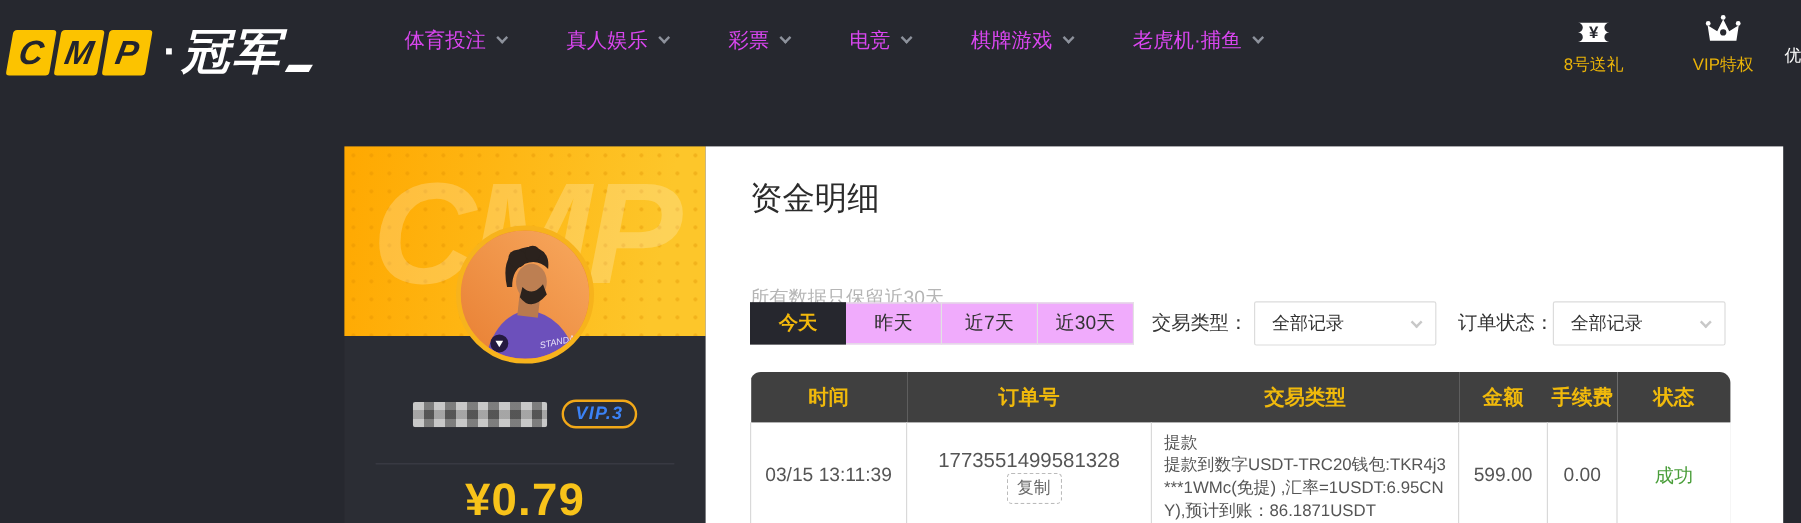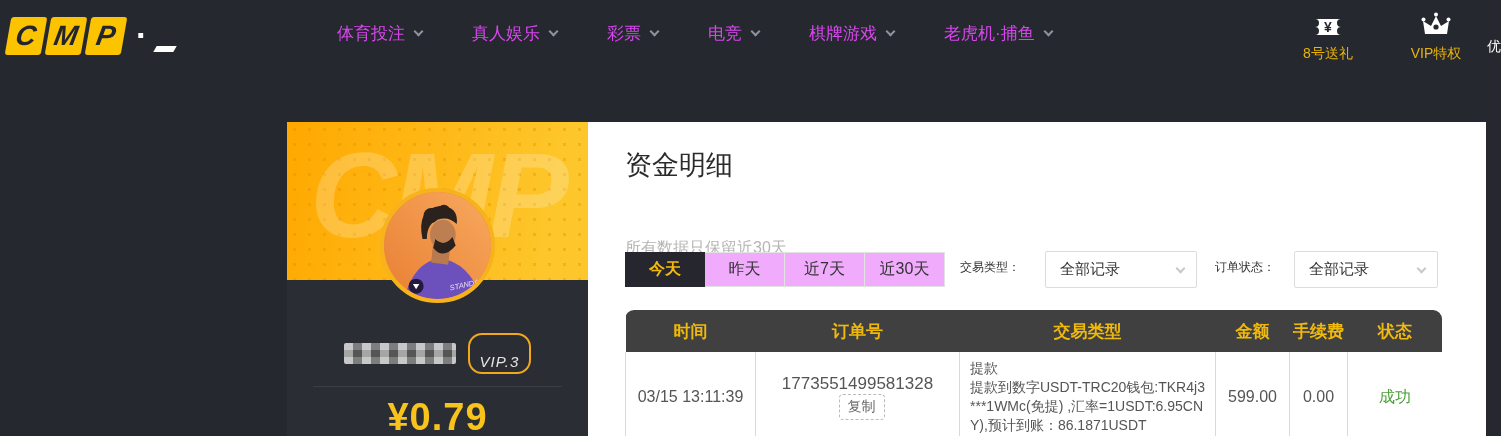--- a/index.html
+++ b/index.html
@@ -39,38 +39,38 @@
             font-size:120px; font-weight:900; font-style:italic; color:rgba(255,255,255,0.22); letter-spacing:-4px; }
   .avatar { position:absolute; left:93px; top:66px; width:115px; height:115px; border-radius:50%;
             border:4px solid #f7b31c; overflow:hidden; background:#ef8c3e; }
   .avatar svg { display:block; width:100%; height:100%; }
   .uid-row { position:absolute; left:0; top:211px; width:301px; display:flex; align-items:center; justify-content:center; gap:12px; }
   .uid-mosaic { width:112px; height:21px; background-color:#8d8d8d;
       background-image:
         repeating-linear-gradient(90deg, rgba(255,255,255,.38) 0 9px, rgba(20,20,20,.28) 9px 18px),
         repeating-linear-gradient(0deg, rgba(255,255,255,.22) 0 7px, rgba(40,40,40,.30) 7px 14px);
       border-radius:2px; }
-  .vip-badge { border:2px solid #f2a818; color:#e5e5e5; border-radius:14px; padding:18px 10px 2px 10px;
-      font-size:15px; font-weight:400; font-style:italic; letter-spacing:1px; }
+  .vip-badge { border:2px solid #f2a818; color:#3b82f6; border-radius:14px; padding:1px 10px 2px 10px;
+      font-size:15px; font-weight:700; font-style:italic; letter-spacing:1px; }
   .side-divider { position:absolute; left:26px; top:264px; width:249px; height:1px; background:#3c3e46; }
   .balance { position:absolute; left:0; top:274px; width:301px; text-align:center;
       color:#f8c31a; font-size:38px; font-weight:600; letter-spacing:1px; }
 
   
   .main { position:absolute; left:588px; top:122px; width:898px; height:314px; background:#fff; }
   .main-title { position:absolute; left:37px; top:25px; font-size:27px; color:#2b2b2b; font-weight:500; }
   .main-sub { position:absolute; left:37px; top:80px; font-size:16px; color:#b5b5b5;margin-top:36px; }
 
   .filters { position:absolute; left:0; top:129px; width:898px; height:38px; }
   .tabs { position:absolute; left:37px; top:1px; display:flex; }
   .tab { width:80px; height:35px; display:flex; align-items:center; justify-content:center;
          background:#f0abfc; border:1px solid #e2e2e2; border-left:none; font-size:16px; color:#333; cursor:pointer; }
   .tab:first-child { border-left:1px solid #e2e2e2; }
   .tab.active { background:#26272e; border-color:#26272e; color:#f3b90c; font-weight:700; }
-  .flabel { position:absolute; top:8px; font-size:12px; color:#333; }
+  .flabel { position:absolute; top:8px; font-size:16px; color:#333; }
   .fselect { position:absolute; top:0; height:37px; border:1px solid #dcdcdc; background:#fff; border-radius:2px;
              display:flex; align-items:center; padding:12px 14px; font-size:15px; color:#333; cursor:pointer; }
   .fselect .schev { position:absolute; right:12px; width:7px; height:7px; border-right:2px solid #c8c8c8;
              border-bottom:2px solid #c8c8c8; transform:rotate(45deg); margin-top:-3px; }
   .flabel-1 { left:372px; } .fsel-1 { left:457px; width:152px; }
   .flabel-2 { left:627px; } .fsel-2 { left:706px; width:144px; }
 
   .tablewrap { position:absolute; left:37px; top:188px; width:817px; border-radius:9px 9px 0 0; overflow:hidden; }
   table { border-collapse:collapse; table-layout:fixed; width:817px; background:#fff; }
   col.c1{width:130px;} col.c2{width:204px;} col.c3{width:256px;} col.c4{width:74px;} col.c5{width:58px;} col.c6{width:95px;}
@@ -92,20 +92,21 @@
       <div class="logo-box">
           <span>C</span>
         </div>
       <div class="logo-box">
           <span>M</span>
         </div>
       <div class="logo-box">
           <span>P</span>
         </div>
       <span class="logo-dot">·</span>
+      <span class="logo-cn">冠军</span>
       <span class="logo-dash"></span>
     </div>
 
     <div class="nav">
       <div class="nav-item">
         <span>体育投注</span>
           <i class="chev"></i>
       </div>
       <div class="nav-item">
         <span>真人娱乐</span>

